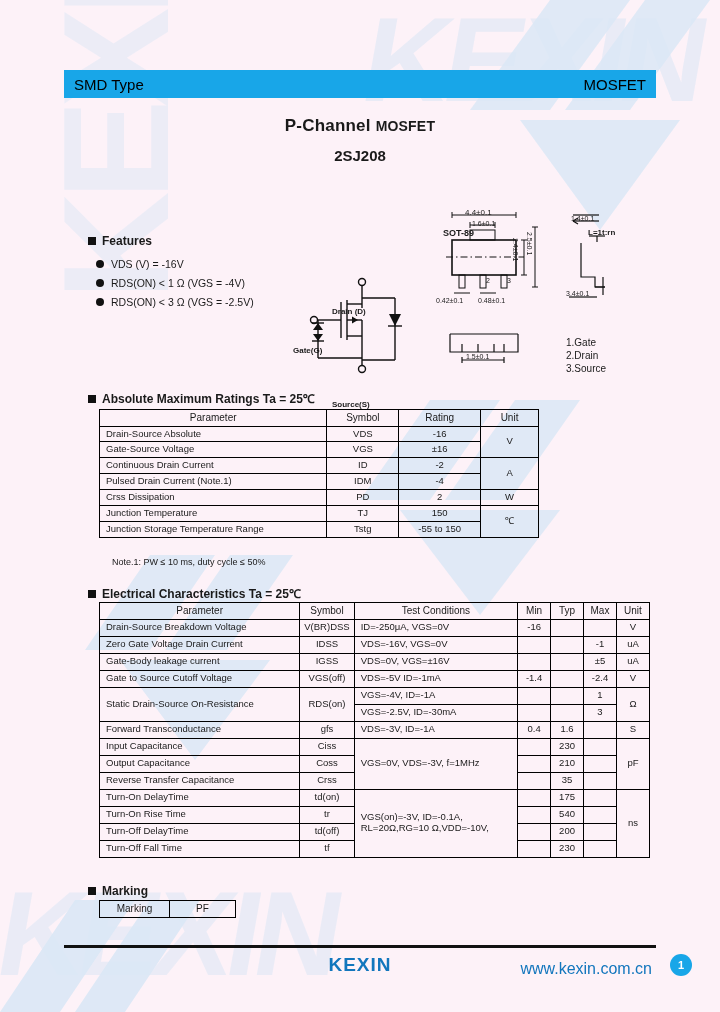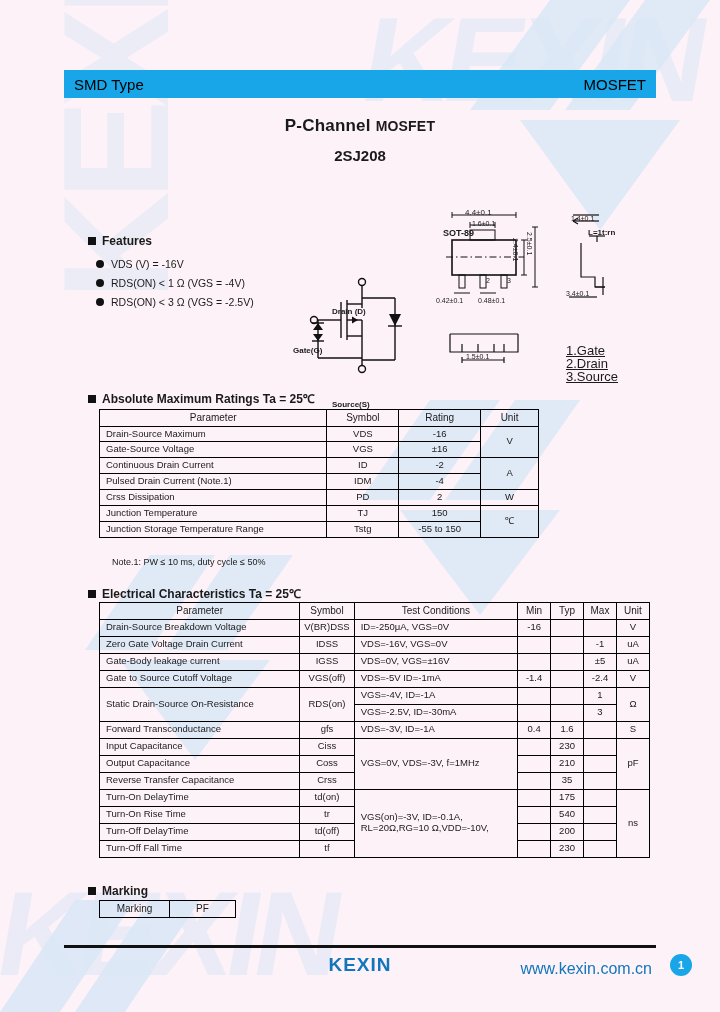--- a/index.html
+++ b/index.html
@@ -48,21 +48,21 @@
   #features-head{left:88px;top:234px;}
   .feat-list{position:absolute;left:96px;top:254px;z-index:2;}
   .feat{display:flex;align-items:center;gap:7px;font-size:10.5px;height:19px;}
   .dot{display:inline-block;width:8px;height:8px;border-radius:50%;background:#111;flex:0 0 auto;}
 
   
   .draw{position:absolute;z-index:2;}
   .lbl{position:absolute;font-size:8px;z-index:3;white-space:nowrap;}
   .lbl-b{font-weight:bold;margin-top:36px;}
 
-  .pinlist{position:absolute;left:566px;top:344px;z-index:2;font-size:13px;line-height:13px;text-decoration:underline;}
+  .pinlist{position:absolute;left:566px;top:336px;z-index:2;font-size:10px;line-height:13px;}
   table{border-collapse:collapse;font-size:9.5px;background:transparent;}
   table td,table th{
     border:1px solid #000;
     padding:2px 4px;
     font-weight:normal;
     text-align:center;
     vertical-align:middle;
     line-height:1.15;
     height:15px;
     box-sizing:border-box;
@@ -314,21 +314,21 @@
       <thead>
         <tr>
           <th>Parameter</th>
           <th>Symbol</th>
           <th>Rating</th>
           <th>Unit</th>
         </tr>
       </thead>
       <tbody>
         <tr>
-          <td class="left">Drain-Source Maximum</td>
+          <td class="left">Drain-Source Absolute</td>
           <td>VDS</td>
           <td>-16</td>
           <td rowspan="2">V</td>
         </tr>
         <tr>
           <td class="left">Gate-Source Voltage</td>
           <td>VGS</td>
           <td>±16</td>
         </tr>
         <tr>

